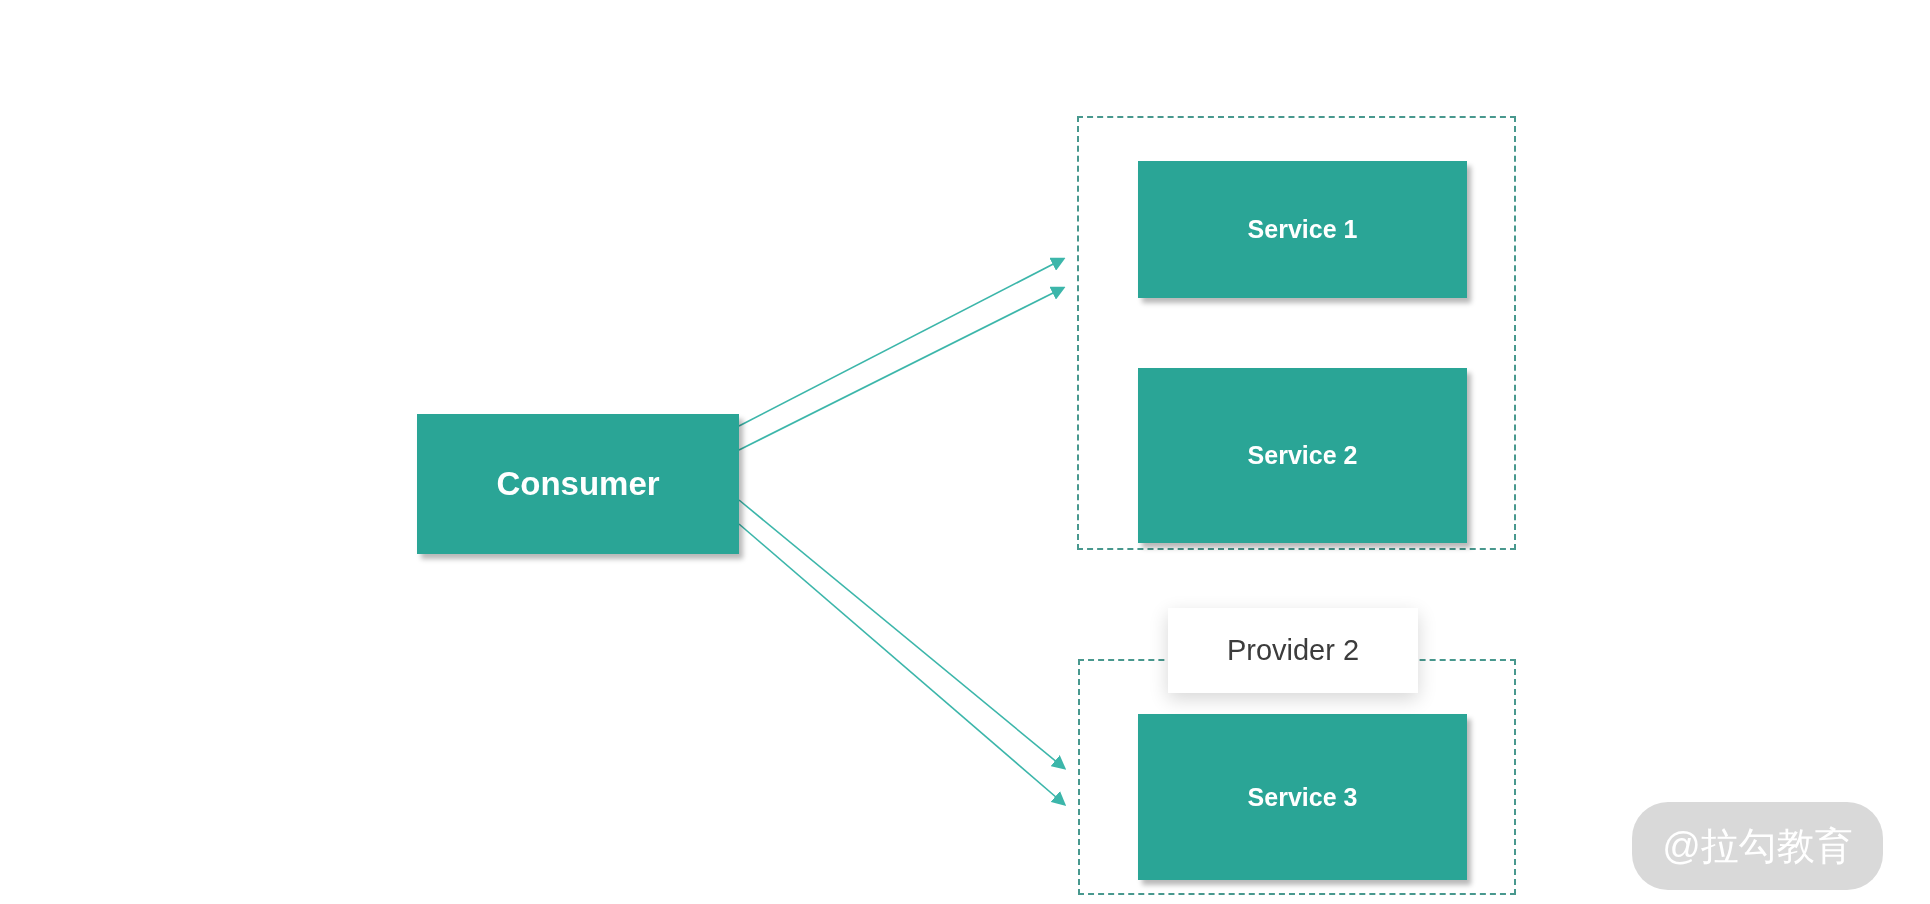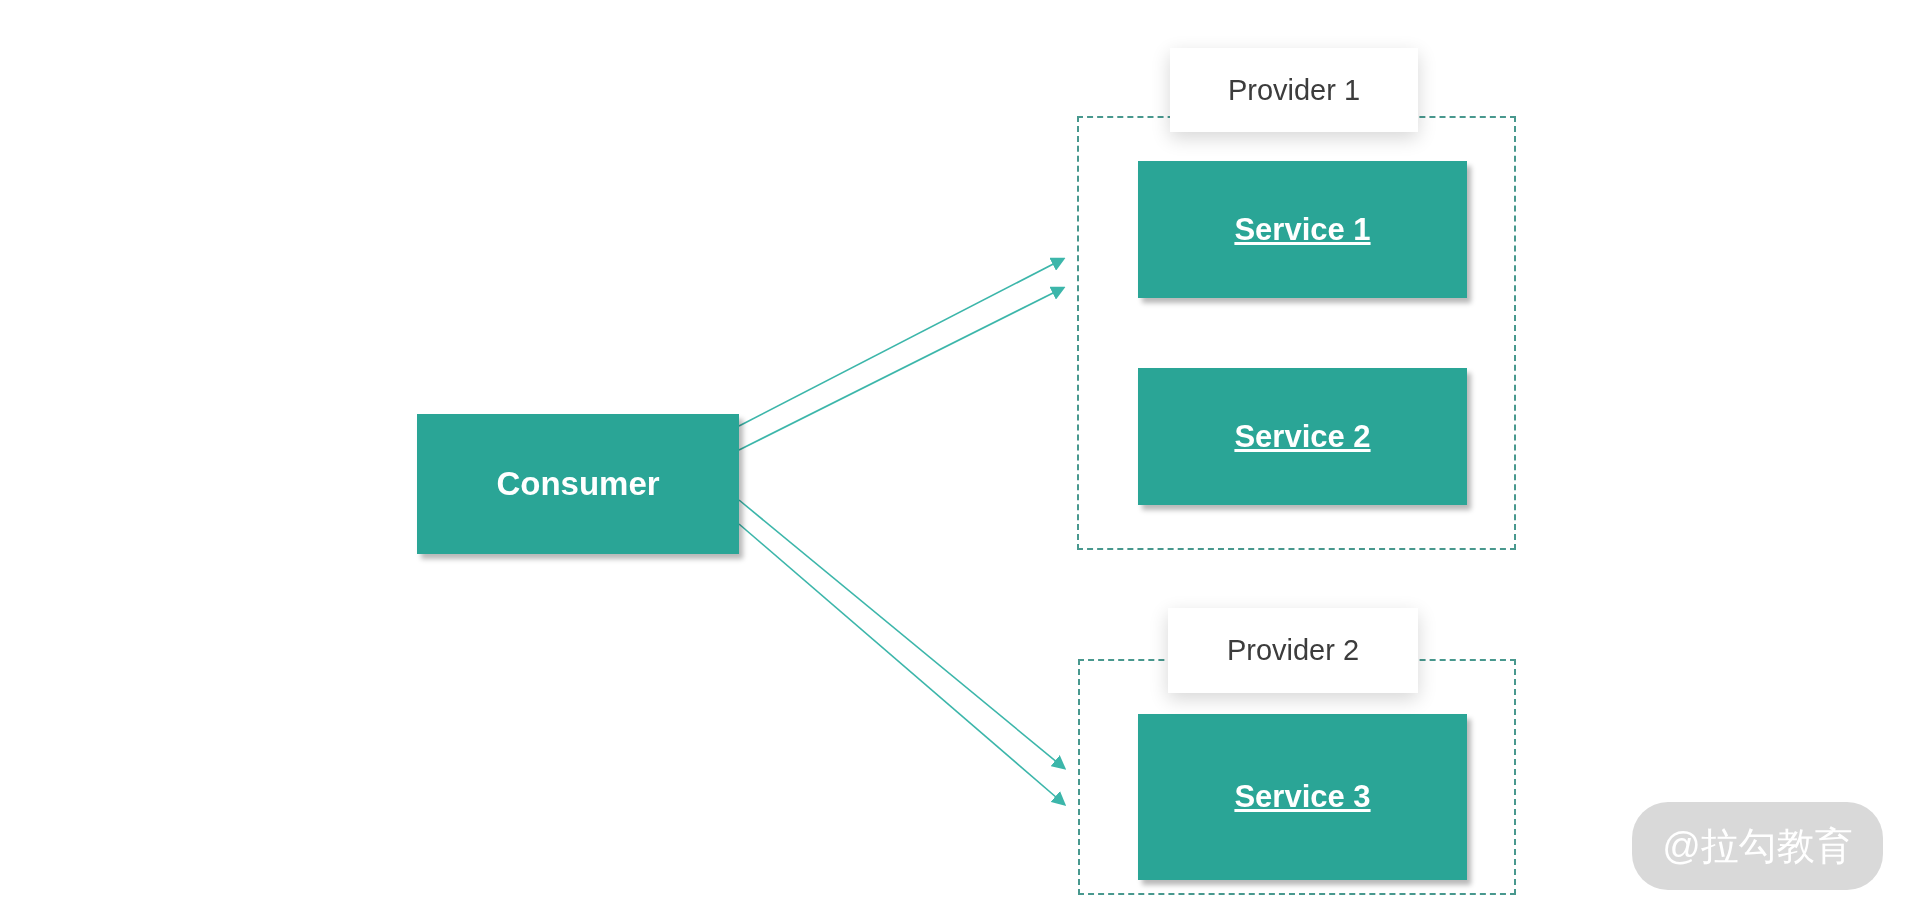--- a/index.html
+++ b/index.html
@@ -28,23 +28,23 @@
   .node{
     position:absolute;
     background:var(--node-fill);
     color:var(--node-text);
     display:flex;align-items:center;justify-content:center;
     font-weight:700;
     box-shadow:4px 5px 5px rgba(0,0,0,0.28);
     z-index:2;
   }
   .consumer-node{left:417px;top:414px;width:322px;height:140px;font-size:33px;}
-  .service-node{font-size:31px;text-decoration:underline;}
+  .service-node{font-size:25px;}
   .service-1{left:1138px;top:161px;width:329px;height:137px;}
-  .service-2{left:1138px;top:368px;width:329px;height:137px;}
+  .service-2{left:1138px;top:368px;width:329px;height:175px;}
   .service-3{left:1138px;top:714px;width:329px;height:166px;}
   .provider-box{
     position:absolute;
     border:2px dashed var(--dashed-border);
     z-index:0;
   }
   .provider-1-box{left:1077px;top:116px;width:439px;height:434px;}
   .provider-2-box{left:1078px;top:659px;width:438px;height:236px;}
   .provider-label{
     position:absolute;
@@ -83,23 +83,20 @@
     <line x1="739" y1="450" x2="1063" y2="288" stroke="var(--arrow)" stroke-width="1.6" marker-end="url(#arrowhead)"></line>
     <line x1="739" y1="500" x2="1064" y2="768" stroke="var(--arrow)" stroke-width="1.6" marker-end="url(#arrowhead)"></line>
     <line x1="739" y1="524" x2="1064" y2="804" stroke="var(--arrow)" stroke-width="1.6" marker-end="url(#arrowhead)"></line>
   </svg>
 
   <div class="node consumer-node">
     <span>Consumer</span>
   </div>
 
   <div class="provider-box provider-1-box"></div>
-  <div class="provider-label provider-1-label">
-    <span>Provider 1</span>
-  </div>
   <div class="node service-node service-1">
     <span>Service 1</span>
   </div>
   <div class="node service-node service-2">
     <span>Service 2</span>
   </div>
 
   <div class="provider-box provider-2-box"></div>
   <div class="provider-label provider-2-label">
     <span>Provider 2</span>

